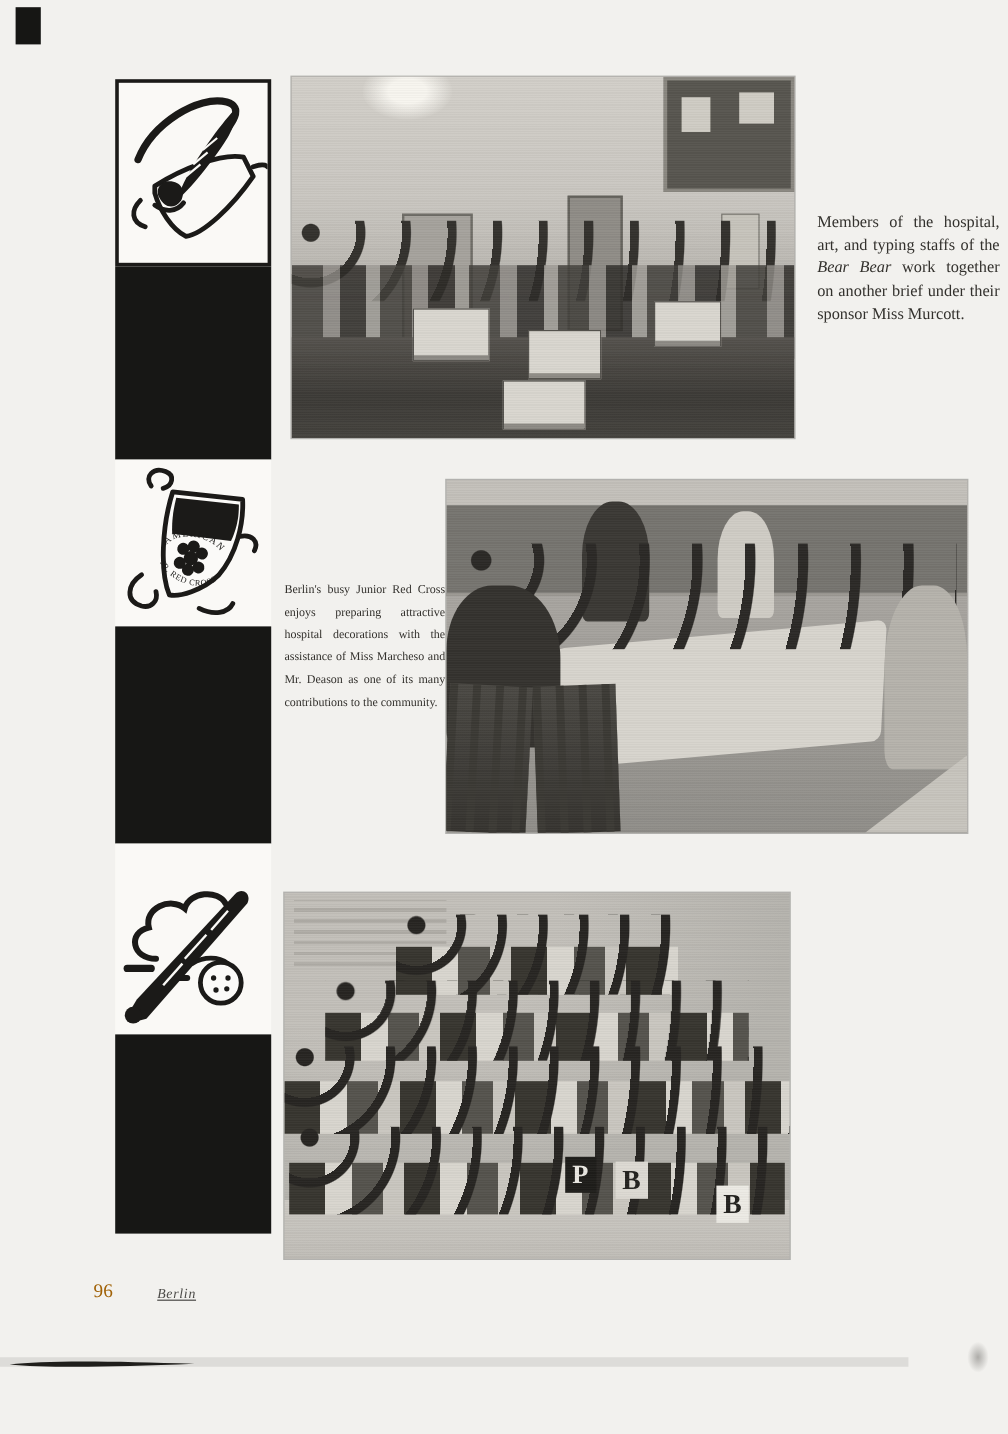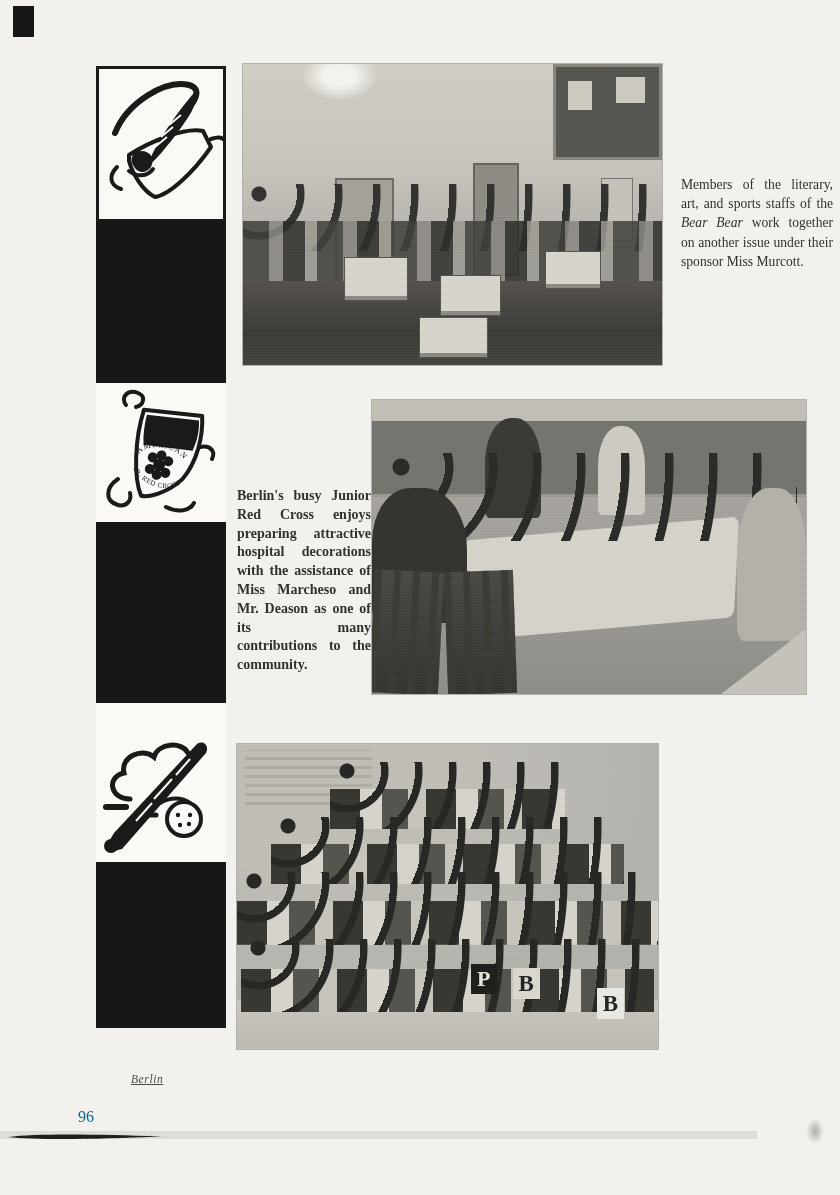--- a/index.html
+++ b/index.html
@@ -91,26 +91,26 @@
   .p3-r4{left:1%;top:64%;width:98%;height:24%;}
   .badge{display:flex;align-items:center;justify-content:center;
     font-family:"Liberation Serif",serif;font-weight:bold;}
   .badge-p{left:55.5%;top:72%;width:26px;height:30px;background:#1e1d1a;color:#e9e7e1;font-size:22px;}
   .badge-b1{left:65.5%;top:73.5%;width:27px;height:31px;background:#dcd9d2;color:#23221f;font-size:23px;}
   .badge-b2{left:85.5%;top:80%;width:27px;height:31px;background:#eceae4;color:#23221f;font-size:23px;}
 
   
   .caption{position:absolute;color:#33312d;text-align:justify;}
   .cap1{left:681px;top:161px;width:152px;font-size:13.6px;line-height:19.4px;}
-  .cap2{left:237px;top:473px;width:134px;font-size:14px;line-height:18.8px;font-weight:bold;}
+  .cap2{left:237px;top:473px;width:134px;font-size:10px;line-height:18.8px;}
   .cap3{left:668px;top:844px;width:159px;font-size:14px;line-height:22px;word-spacing:1.5px;}
   .caption .it{font-style:italic;}
 
   
-  .folio{position:absolute;left:78px;top:1108px;font-size:16px;color:#0369a1;}
+  .folio{position:absolute;left:78px;top:1068px;font-size:16px;color:#a16207;}
   .footer-title{position:absolute;left:131px;top:1073px;font-size:11.5px;font-style:italic;
     letter-spacing:.6px;color:#4a4946;text-decoration:underline;}
 </style>
 </head>
 <body>
 
 <div class="page">
 
   <div class="corner-mark"></div>
 
@@ -243,21 +243,21 @@
     <div class="p3-row p3-r1 heads"></div>
     <div class="p3-row p3-r2 heads"></div>
     <div class="p3-row p3-r3 heads"></div>
     <div class="p3-row p3-r4 heads"></div>
     <div class="badge badge-p">P</div>
     <div class="badge badge-b1">B</div>
     <div class="badge badge-b2">B</div>
     <div class="grain"></div>
   </div>
 
-  <p class="caption cap1"><span>Members of the literary, art, and sports staffs of the </span><span class="it">Bear Bear</span><span> work together on another issue under their sponsor Miss Murcott.</span></p>
+  <p class="caption cap1"><span>Members of the hospital, art, and typing staffs of the </span><span class="it">Bear Bear</span><span> work together on another brief under their sponsor Miss Murcott.</span></p>
 
   <p class="caption cap2">Berlin's busy Junior Red Cross enjoys preparing attractive hospital decorations with the assistance of Miss Marcheso and Mr. Deason as one of its many contributions to the community.</p>
 
 
   <div class="folio">96</div>
   <div class="footer-title">Berlin</div>
 
   <div class="bottom-band"></div>
   <svg class="bottom-stroke" width="156" height="10" viewBox="0 0 156 10">
     <path d="M0,5 C28,1.5 84,2 154,4.5 C84,7.5 28,8 0,5 Z" fill="#1f1e1b"></path>

